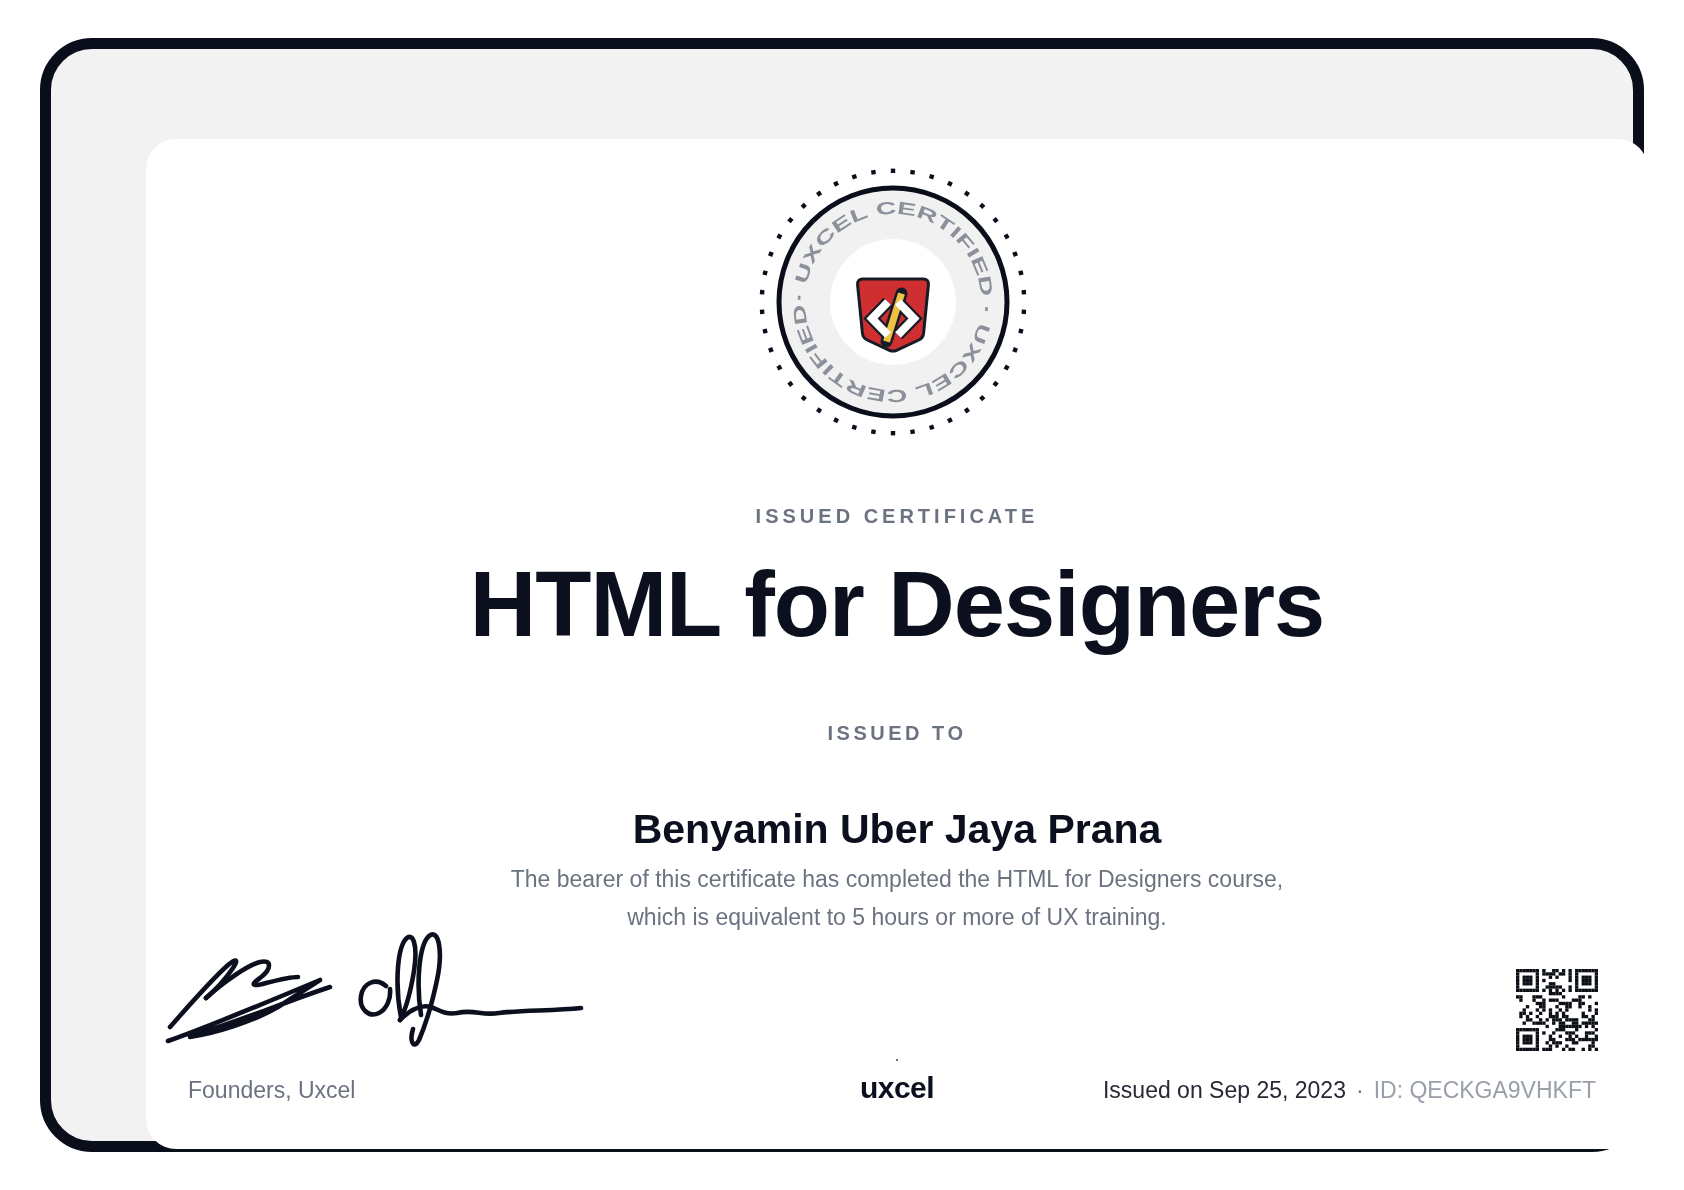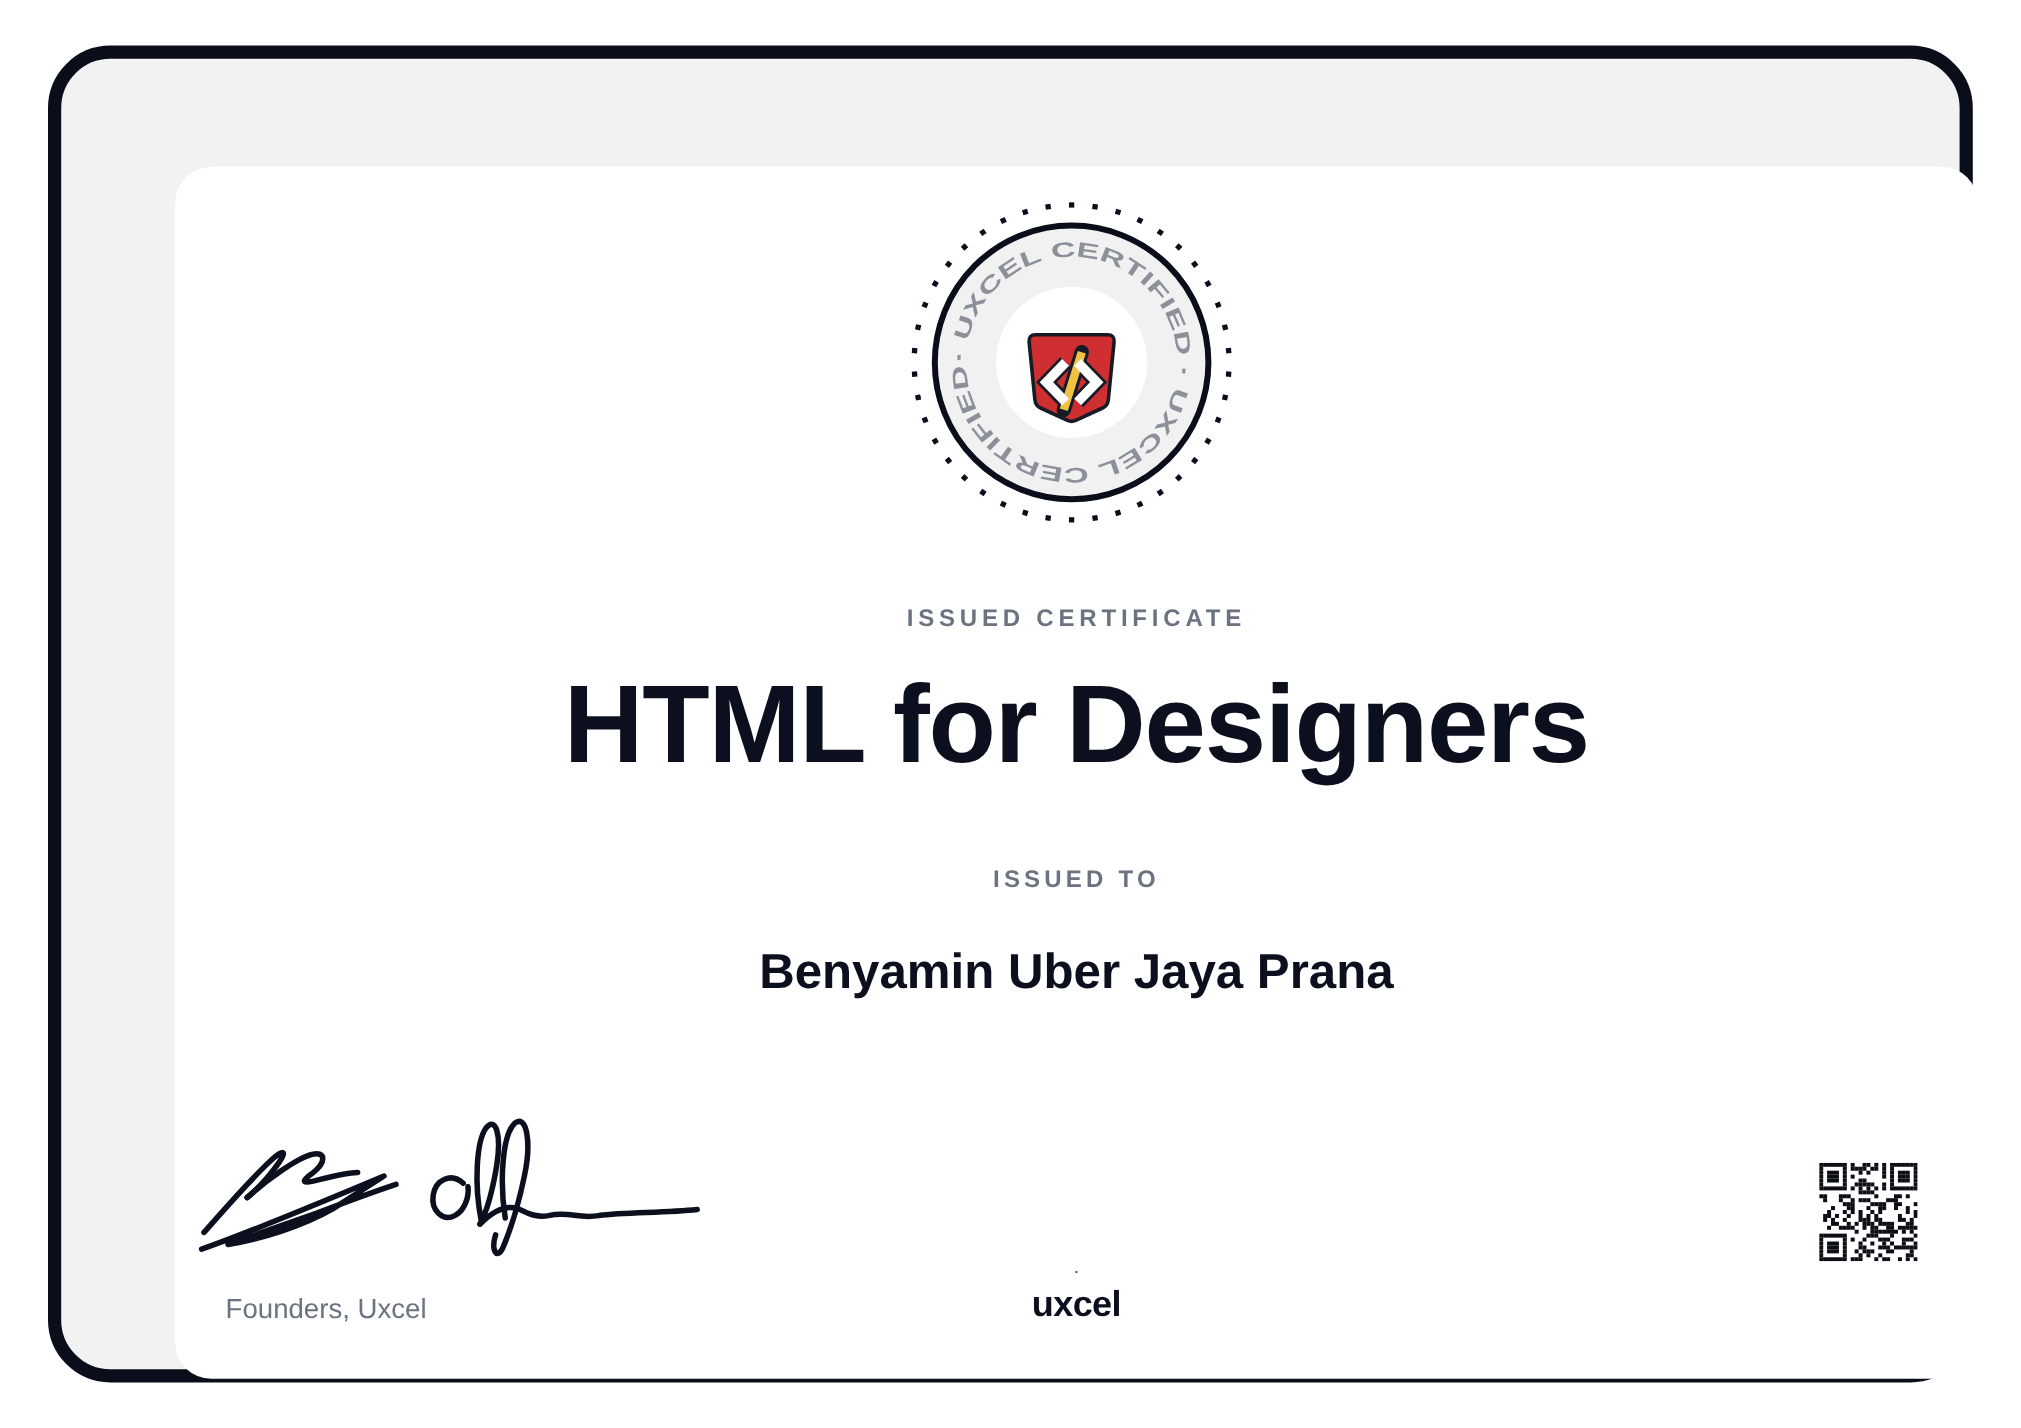--- a/index.html
+++ b/index.html
@@ -26,21 +26,21 @@
   }
   .title{
     top:390px;margin:16px;font-size:92px;line-height:118px;font-weight:700;
     letter-spacing:-1px;color:var(--ink,#0c101e);
   }
   .issued-to{
     top:583px;font-size:20px;font-weight:700;letter-spacing:3.5px;
     color:var(--muted-text,#6e7480);
   }
   .name{
-    top:644px;font-size:41px;line-height:52px;font-weight:700;
+    top:664px;font-size:41px;line-height:52px;font-weight:700;
     color:var(--ink,#0c101e);
   }
   .desc{
     top:722px;margin:0;font-size:23px;line-height:37.5px;
     color:var(--muted-text,#6b7280);font-weight:400;
   }
   .signatures{position:absolute;left:14px;top:786px;width:440px;height:135px;}
   .sig-stroke{fill:none;stroke:var(--ink,#161a26);stroke-width:4.6;stroke-linecap:round;stroke-linejoin:round;}
   .qr{position:absolute;left:1370px;top:830px;width:82px;height:82px;}
   .foot-caption{
@@ -126,20 +126,24 @@
           <path d="M45.5,16.5 L30.5,64.5" stroke="var(--slash-yellow,#f0c243)" stroke-width="7" stroke-linecap="butt"></path>
           <path d="M32,25 L16,41.5 L32,58" fill="none" stroke="#ffffff" stroke-width="8" stroke-linejoin="miter"></path>
           <path d="M42,25 L58,41.5 L42,58" fill="none" stroke="#ffffff" stroke-width="8" stroke-linejoin="miter"></path>
         </g>
       </svg>
 
       <div class="centered eyebrow">ISSUED CERTIFICATE</div>
       <h1 class="centered title">HTML for Designers</h1>
       <div class="centered issued-to">ISSUED TO</div>
       <div class="centered name">Benyamin Uber Jaya Prana</div>
+      <p class="centered desc">
+        <span>The bearer of this certificate has completed the HTML for Designers course,</span><br>
+        <span>which is equivalent to 5 hours or more of UX training.</span>
+      </p>
 
       <svg class="signatures" viewBox="0 0 440 135">
         <g>
           <path class="sig-stroke" d="M10,102 C26,84 50,56 68,40 C76,33 79,34 73,43 C64,56 52,68 46,73"></path>
           <path class="sig-stroke" d="M46,73 C62,58 88,40 100,37 C112,34 112,44 100,53 C90,60 92,62 106,58 C118,55 130,52 138,52"></path>
           <path class="sig-stroke" d="M8,116 C48,102 110,76 160,55 L118,82 C92,97 56,108 30,112 L104,86 C130,76 152,68 170,62"></path>
         </g>
         <g>
           <path class="sig-stroke" d="M226,61 C216,52 203,58 201,71 C199,84 209,93 219,88 C227,84 231,73 230,64"></path>
           <path class="sig-stroke" d="M241,92 C235,62 237,26 245,15 C253,5 258,20 254,46 C250,70 245,86 240,95"></path>
@@ -446,16 +450,19 @@
       <div class="foot-brand">
         <svg width="38" height="42" viewBox="0 0 36 40">
           <path d="M18,2 L33.5,11 L33.5,29 L18,38 L2.5,29 L2.5,11 Z" fill="var(--ink,#14161f)" stroke="var(--ink,#14161f)" stroke-width="3" stroke-linejoin="round"></path>
           <path d="M18,8.5 L23.2,13.8 L18,19.1 L12.8,13.8 Z" fill="#ffffff"></path>
           <path d="M9.8,15 L13.6,15 L13.6,21.8 Q13.6,24.8 16.6,25.8 L16.6,30 Q9.8,28.4 9.8,21.8 Z" fill="#ffffff"></path>
           <path d="M26.2,15 L22.4,15 L22.4,21.8 Q22.4,24.8 19.4,25.8 L19.4,30 Q26.2,28.4 26.2,21.8 Z" fill="#ffffff"></path>
         </svg>
         <span class="brand-name">uxcel</span>
       </div>
 
+      <div class="foot-issue">
+        <span class="issued-on">Issued on Sep 25, 2023</span><span class="issue-sep">·</span><span class="cert-id">ID: QECKGA9VHKFT</span>
+      </div>
 
     </div>
   </div>
 </div>
 
 </body></html>

